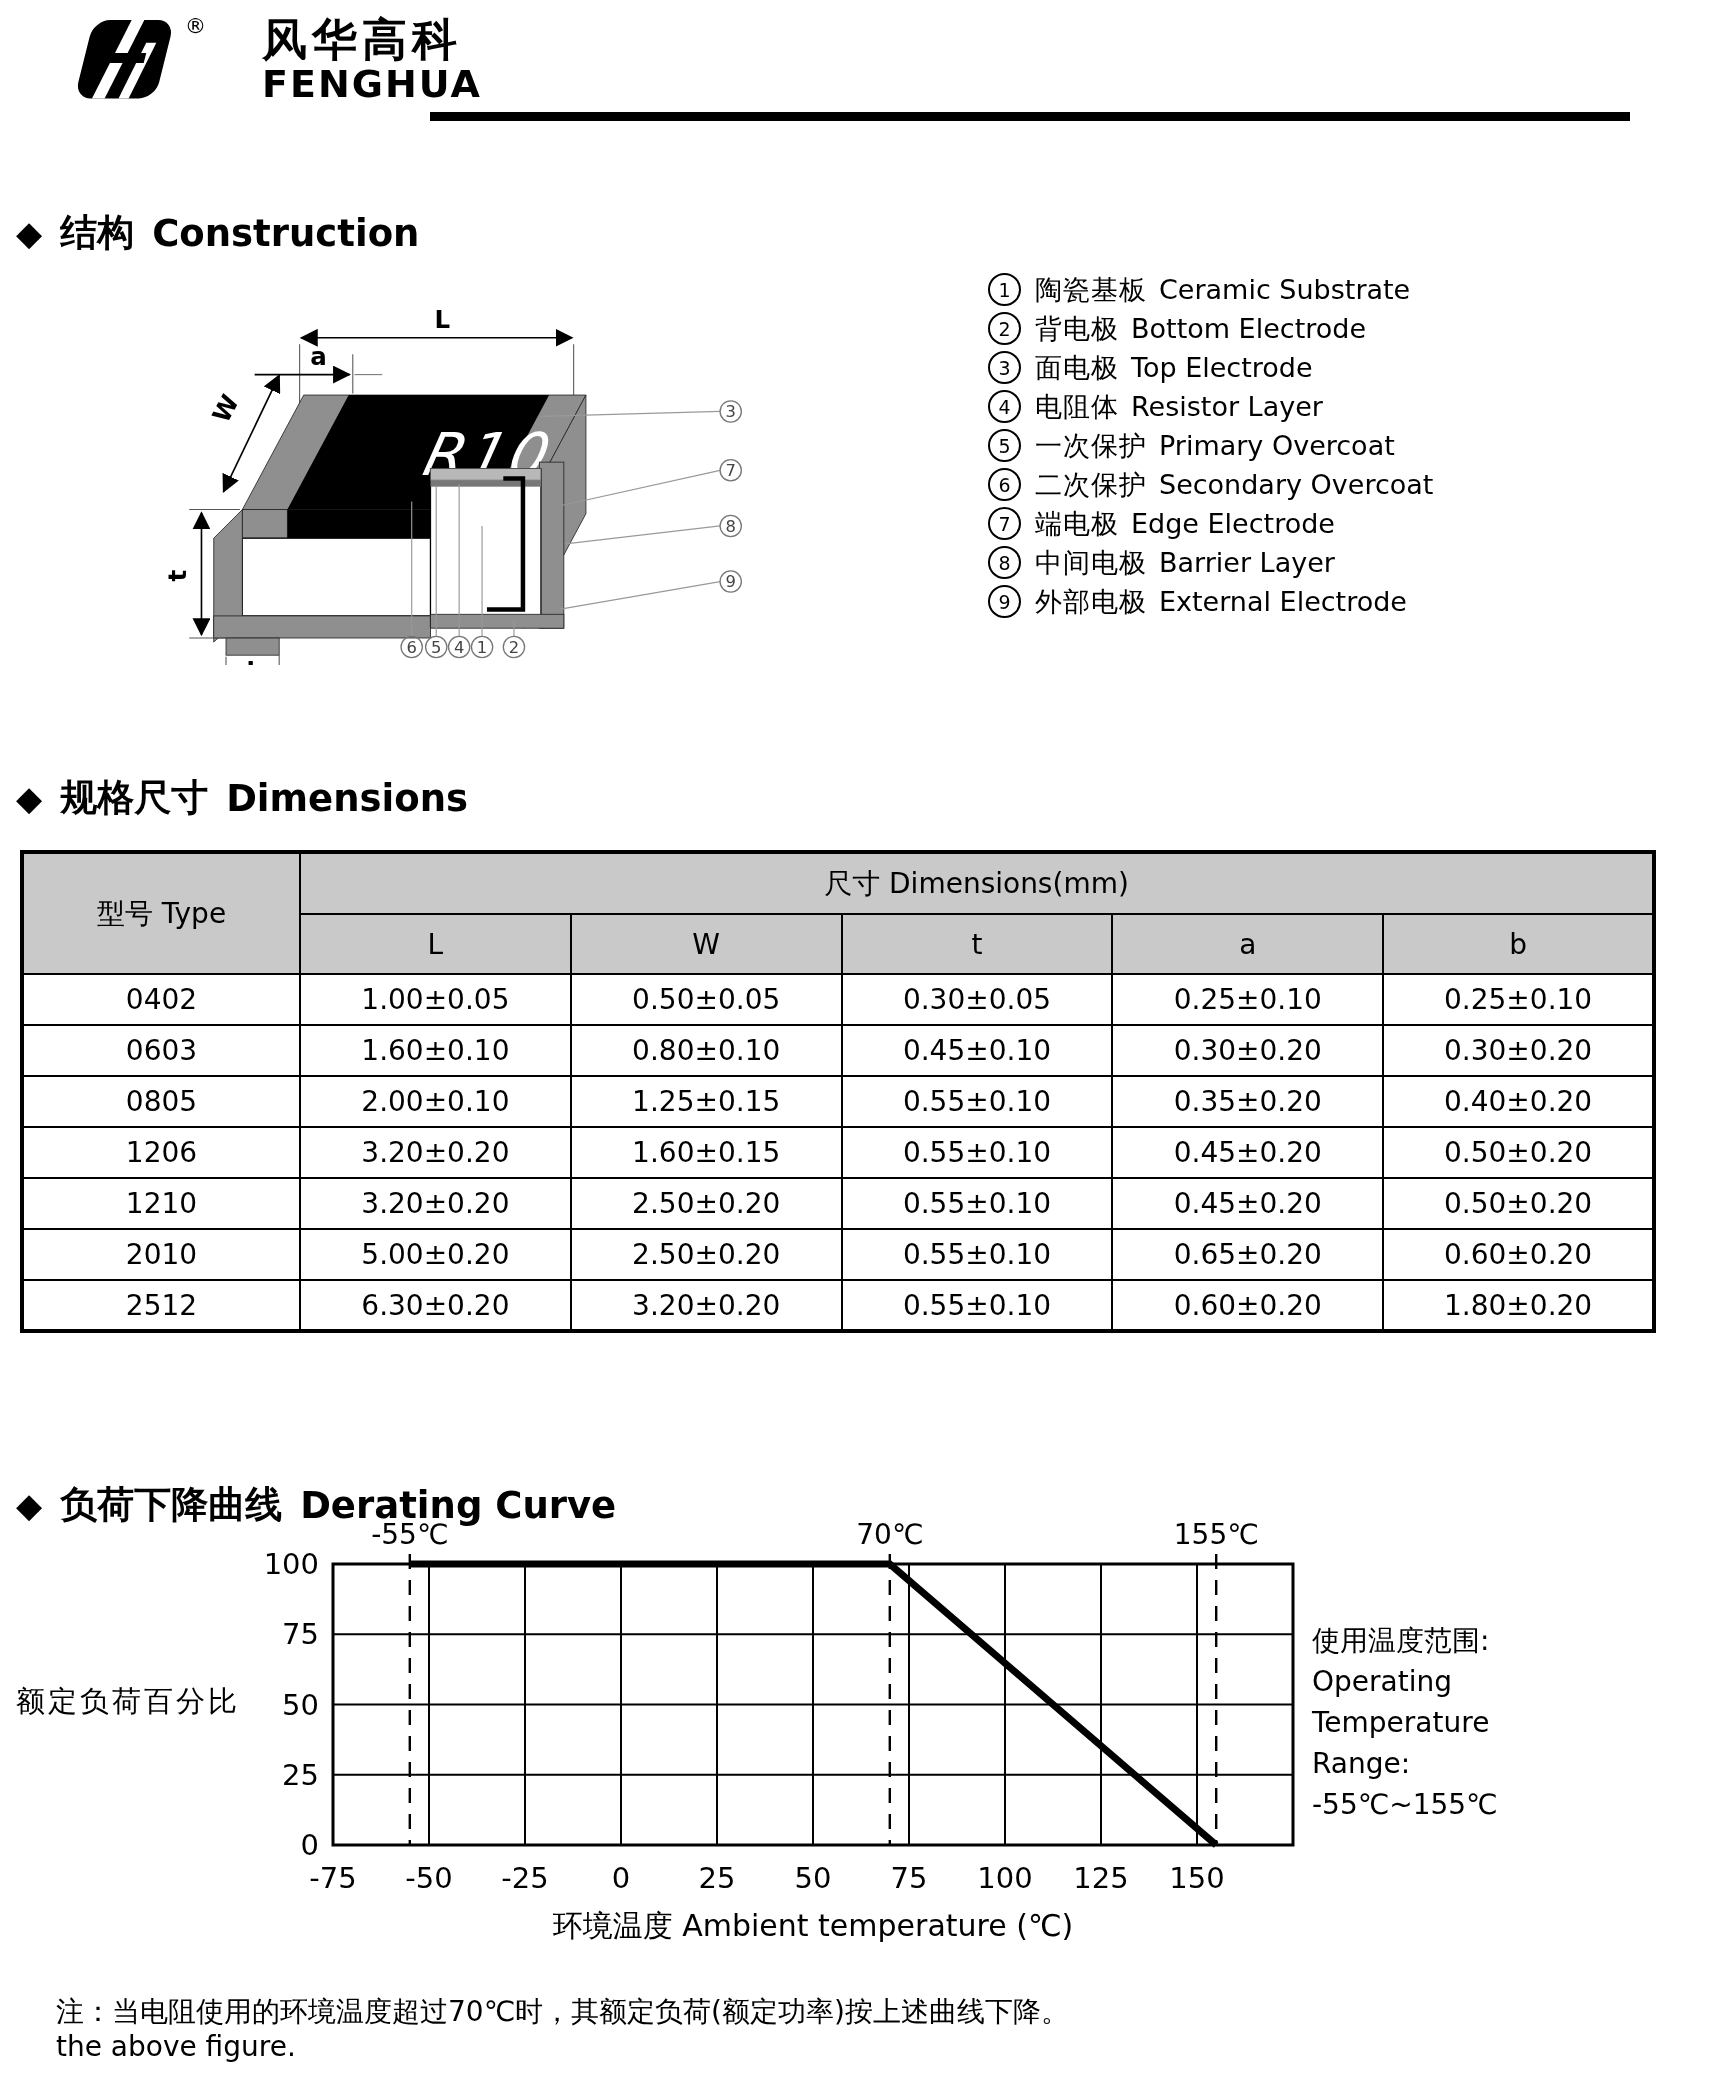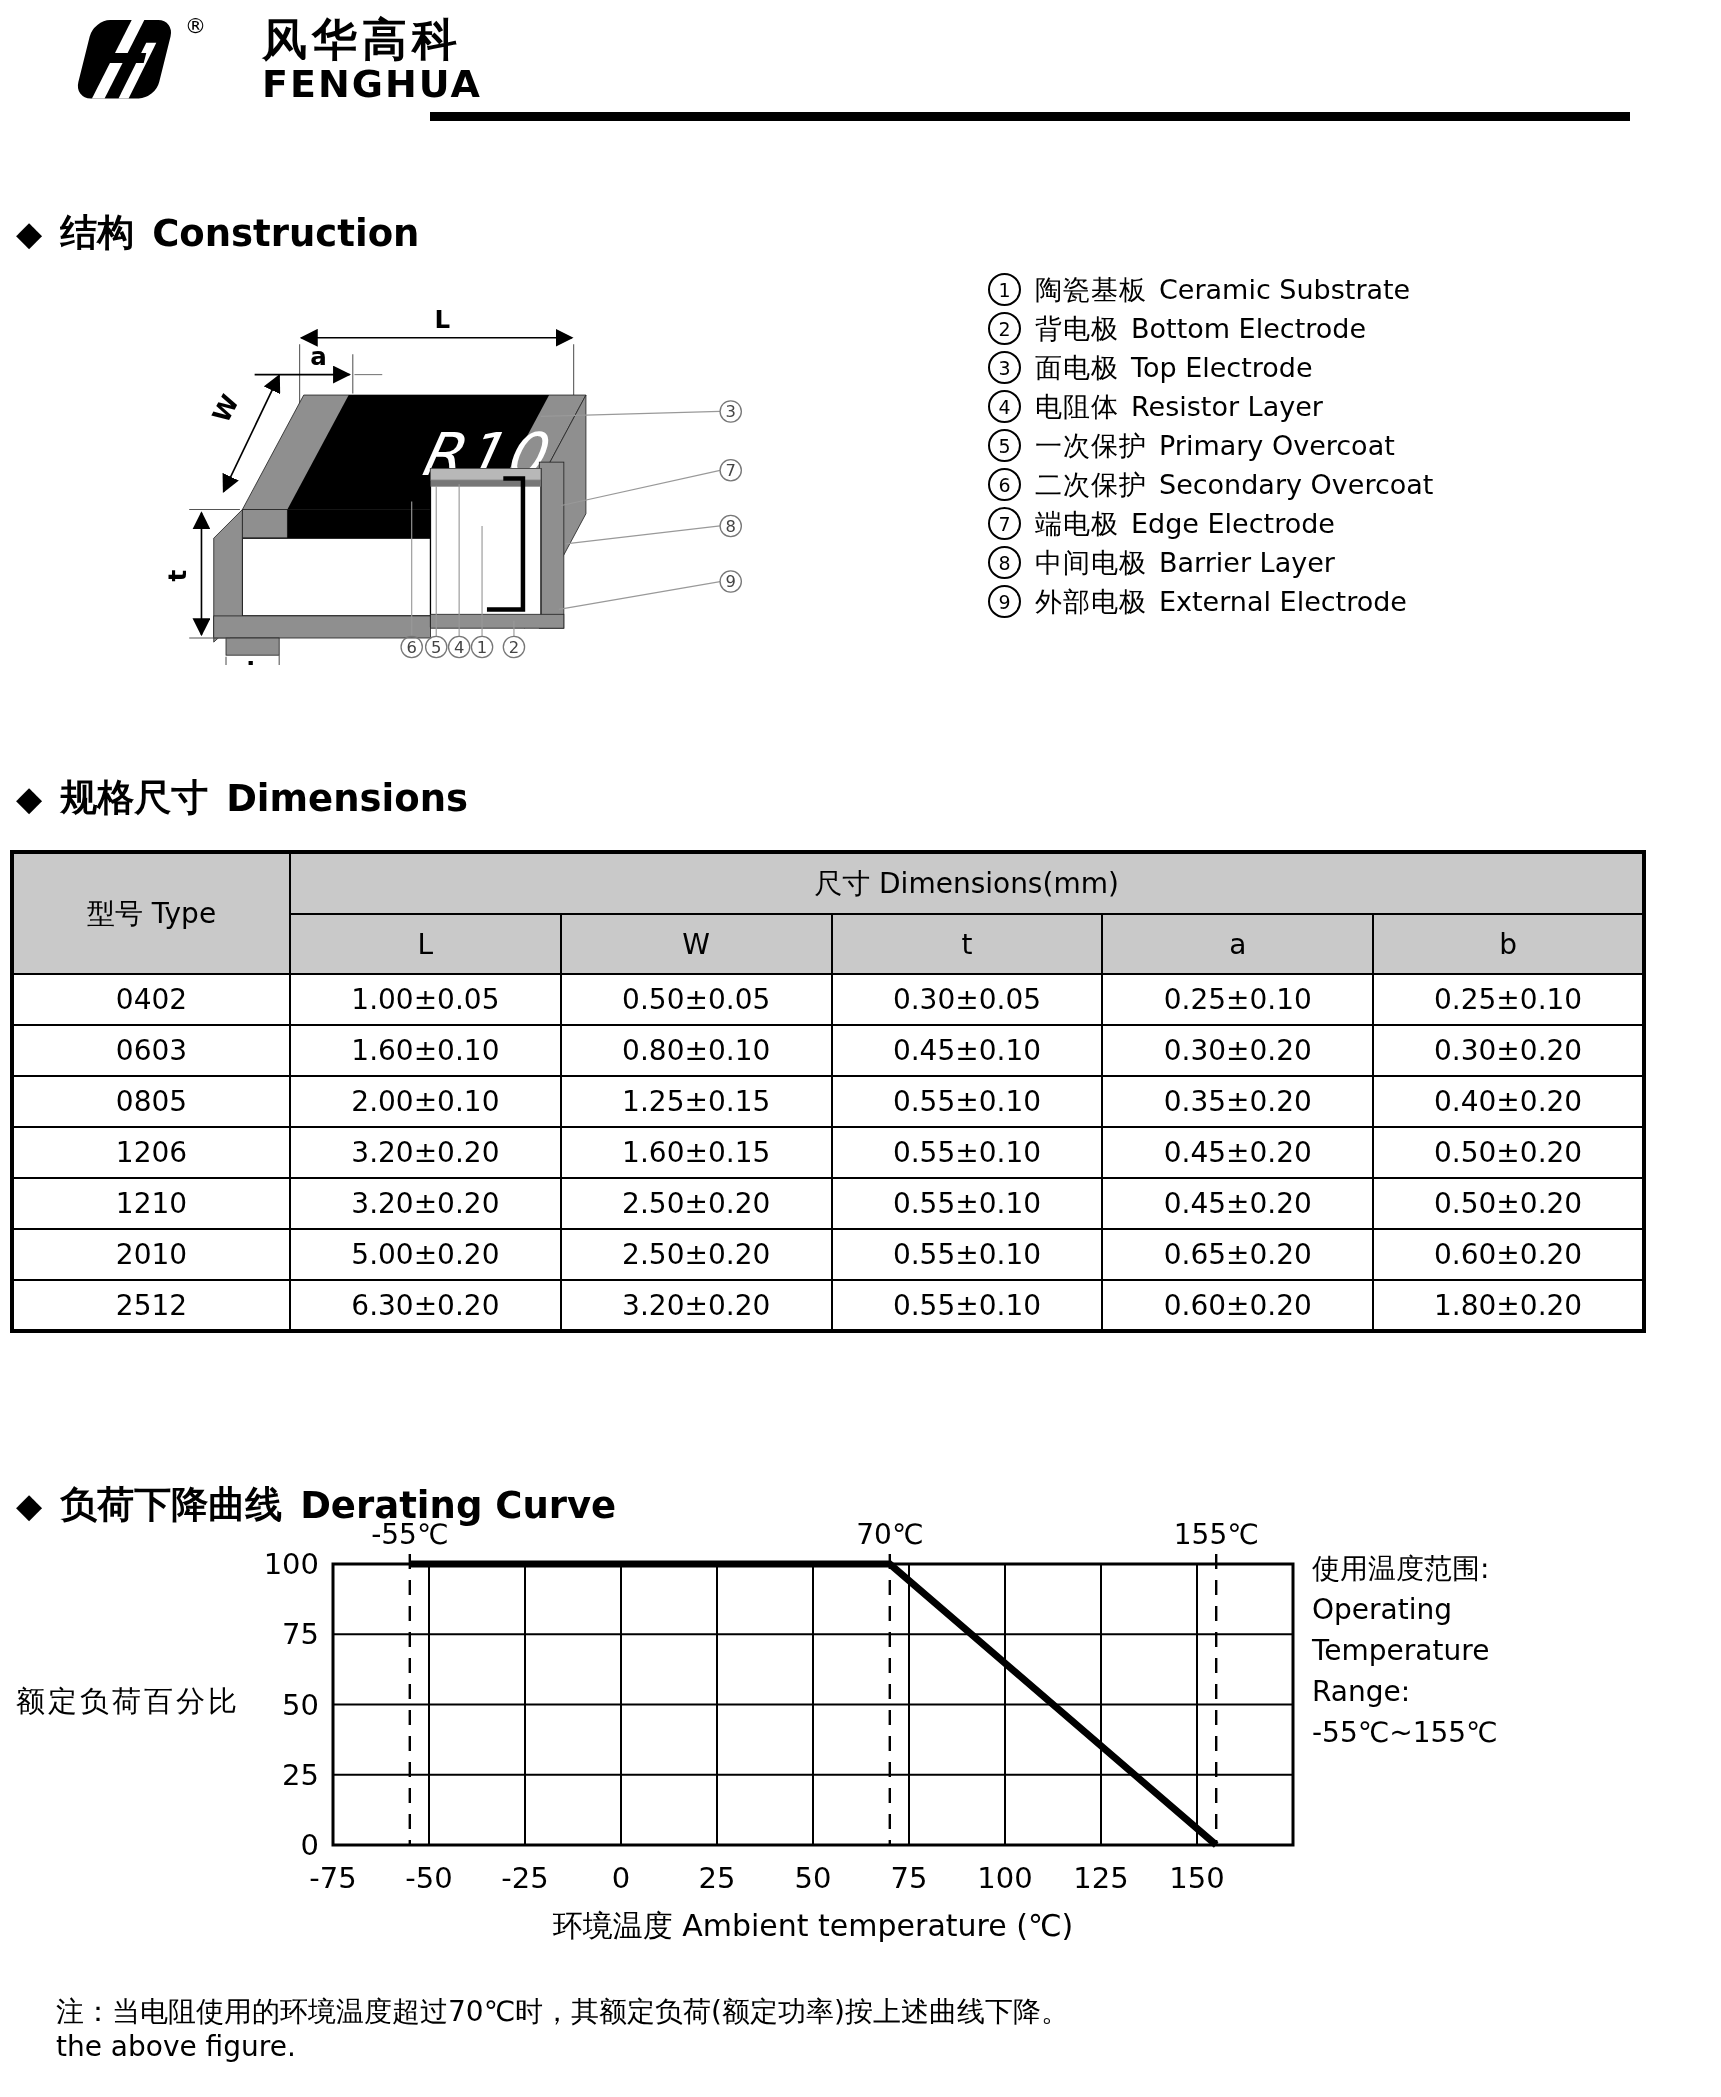--- a/index.html
+++ b/index.html
@@ -22,34 +22,34 @@
 
   
   .construction-svg{position:absolute;left:148px;top:256px;}
   .legend{position:absolute;left:988px;top:270px;}
   .lg-item{display:flex;align-items:center;height:39px;font-size:27px;}
   .lg-num{width:29px;height:29px;border:2px solid #000;border-radius:50%;flex:none;
           display:flex;align-items:center;justify-content:center;font-size:19px;margin-right:14px;}
   .lg-cn{margin-right:12px;letter-spacing:1px;}
 
   
-  .dim-table{position:absolute;left:10px;top:850px;width:1636px;border-collapse:collapse;
+  .dim-table{position:absolute;left:20px;top:850px;width:1636px;border-collapse:collapse;
              border:4px solid #000;table-layout:fixed;}
   .dim-table th,.dim-table td{border:2px solid #000;text-align:center;font-weight:400;padding:0;}
   .dim-table thead th{background:var(--hdr-gray,#c9c9c9);font-size:28px;}
   .dim-table thead tr.hr1{height:62px;}
   .dim-table thead tr.hr2{height:60px;}
   .dim-table tbody tr{height:51px;font-size:28px;}
 
   
   .chart-wrap{position:absolute;left:240px;top:1516px;}
   .chart-ylabel{position:absolute;left:16px;top:1682px;width:256px;text-align:left;}
   .chart-ylabel .cn{font-size:29px;letter-spacing:3px;}
   .chart-ylabel .en{font-size:27px;margin-top:4px;}
-  .chart-side{position:absolute;left:1312px;top:1548px;font-size:28px;line-height:41px;}
+  .chart-side{position:absolute;left:1312px;top:1620px;font-size:28px;line-height:41px;}
 
   
   .notes{position:absolute;left:56px;top:1994px;font-size:28px;line-height:35px;width:1600px;}
 </style>
 </head>
 <body>
 
 <div class="page">
 
   <div class="logo-mark">

